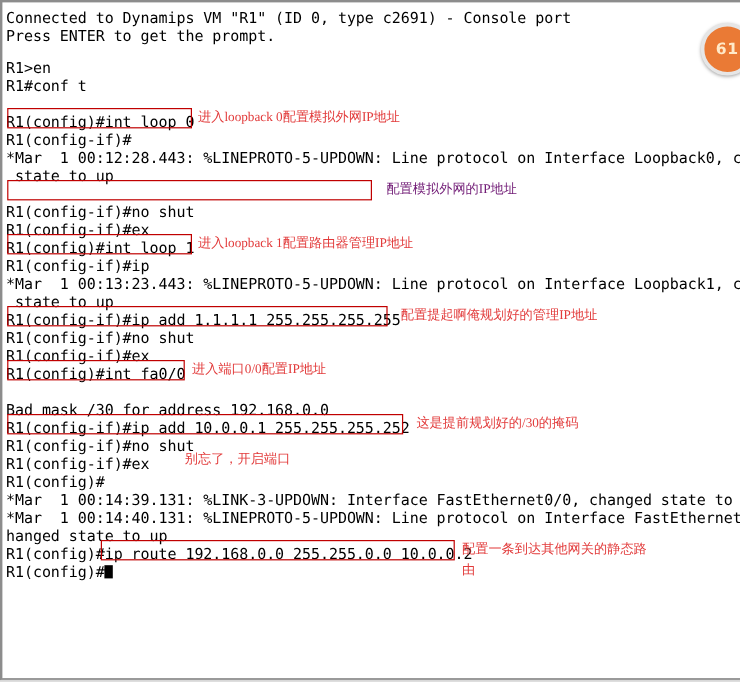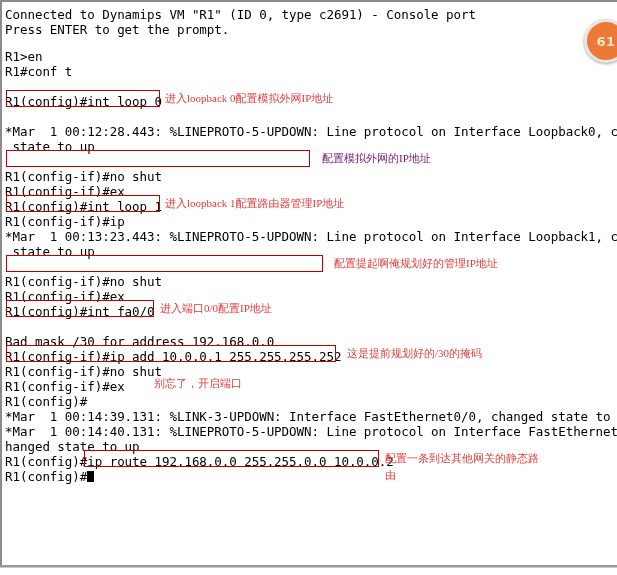--- a/index.html
+++ b/index.html
@@ -118,28 +118,30 @@
 <div id="app">
 
   <div id="console-window">
     <div id="terminal">
         <div class="line" style="top: 4px;">Connected to Dynamips VM "R1" (ID 0, type c2691) - Console port</div>
         <div class="line" style="top: 19px;">Press ENTER to get the prompt.</div>
         <div class="line" style="top: 34px;"></div>
         <div class="line" style="top: 46px;">R1&gt;en</div>
         <div class="line" style="top: 61px;">R1#conf t</div>
         <div class="line" style="top: 91px;">R1(config)#int loop 0</div>
+        <div class="line" style="top: 106px;">R1(config-if)#</div>
         <div class="line" style="top: 121px;">*Mar  1 00:12:28.443: %LINEPROTO-5-UPDOWN: Line protocol on Interface Loopback0, changed</div>
         <div class="line" style="top: 136px;"> state to up</div>
         <div class="line" style="top: 166px;">R1(config-if)#no shut</div>
         <div class="line" style="top: 181px;">R1(config-if)#ex</div>
         <div class="line" style="top: 196px;">R1(config)#int loop 1</div>
         <div class="line" style="top: 211px;">R1(config-if)#ip</div>
         <div class="line" style="top: 226px;">*Mar  1 00:13:23.443: %LINEPROTO-5-UPDOWN: Line protocol on Interface Loopback1, changed</div>
         <div class="line" style="top: 241px;"> state to up</div>
+        <div class="line" style="top: 256px;">R1(config-if)#ip add 1.1.1.1 255.255.255.255</div>
         <div class="line" style="top: 271px;">R1(config-if)#no shut</div>
         <div class="line" style="top: 286px;">R1(config-if)#ex</div>
         <div class="line" style="top: 301px;">R1(config)#int fa0/0</div>
         <div class="line" style="top: 331px;">Bad mask /30 for address 192.168.0.0</div>
         <div class="line" style="top: 346px;">R1(config-if)#ip add 10.0.0.1 255.255.255.252</div>
         <div class="line" style="top: 361px;">R1(config-if)#no shut</div>
         <div class="line" style="top: 376px;">R1(config-if)#ex</div>
         <div class="line" style="top: 391px;">R1(config)#</div>
         <div class="line" style="top: 406px;">*Mar  1 00:14:39.131: %LINK-3-UPDOWN: Interface FastEthernet0/0, changed state to up</div>
         <div class="line" style="top: 421px;">*Mar  1 00:14:40.131: %LINEPROTO-5-UPDOWN: Line protocol on Interface FastEthernet0/0, c</div>

